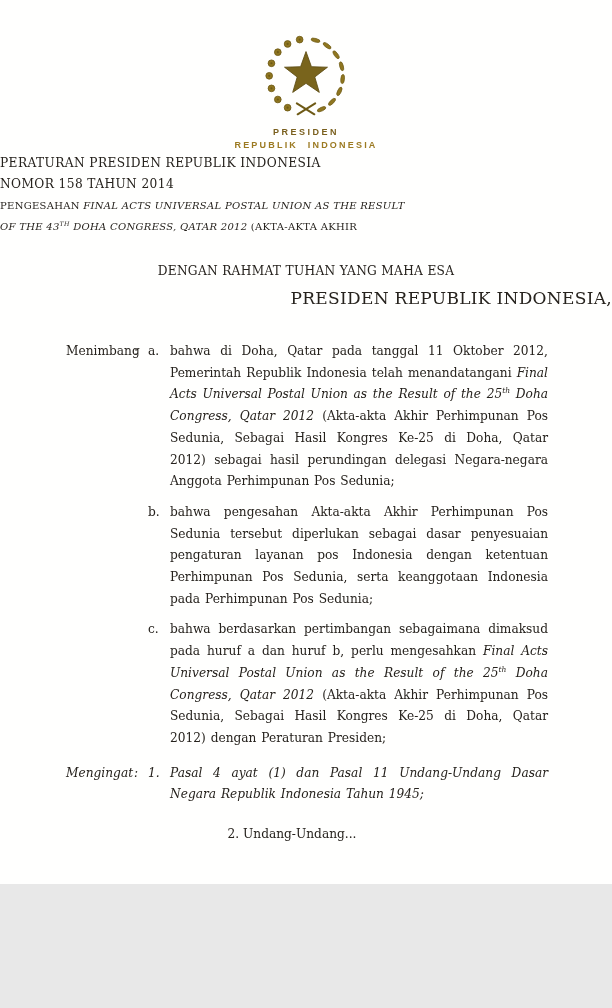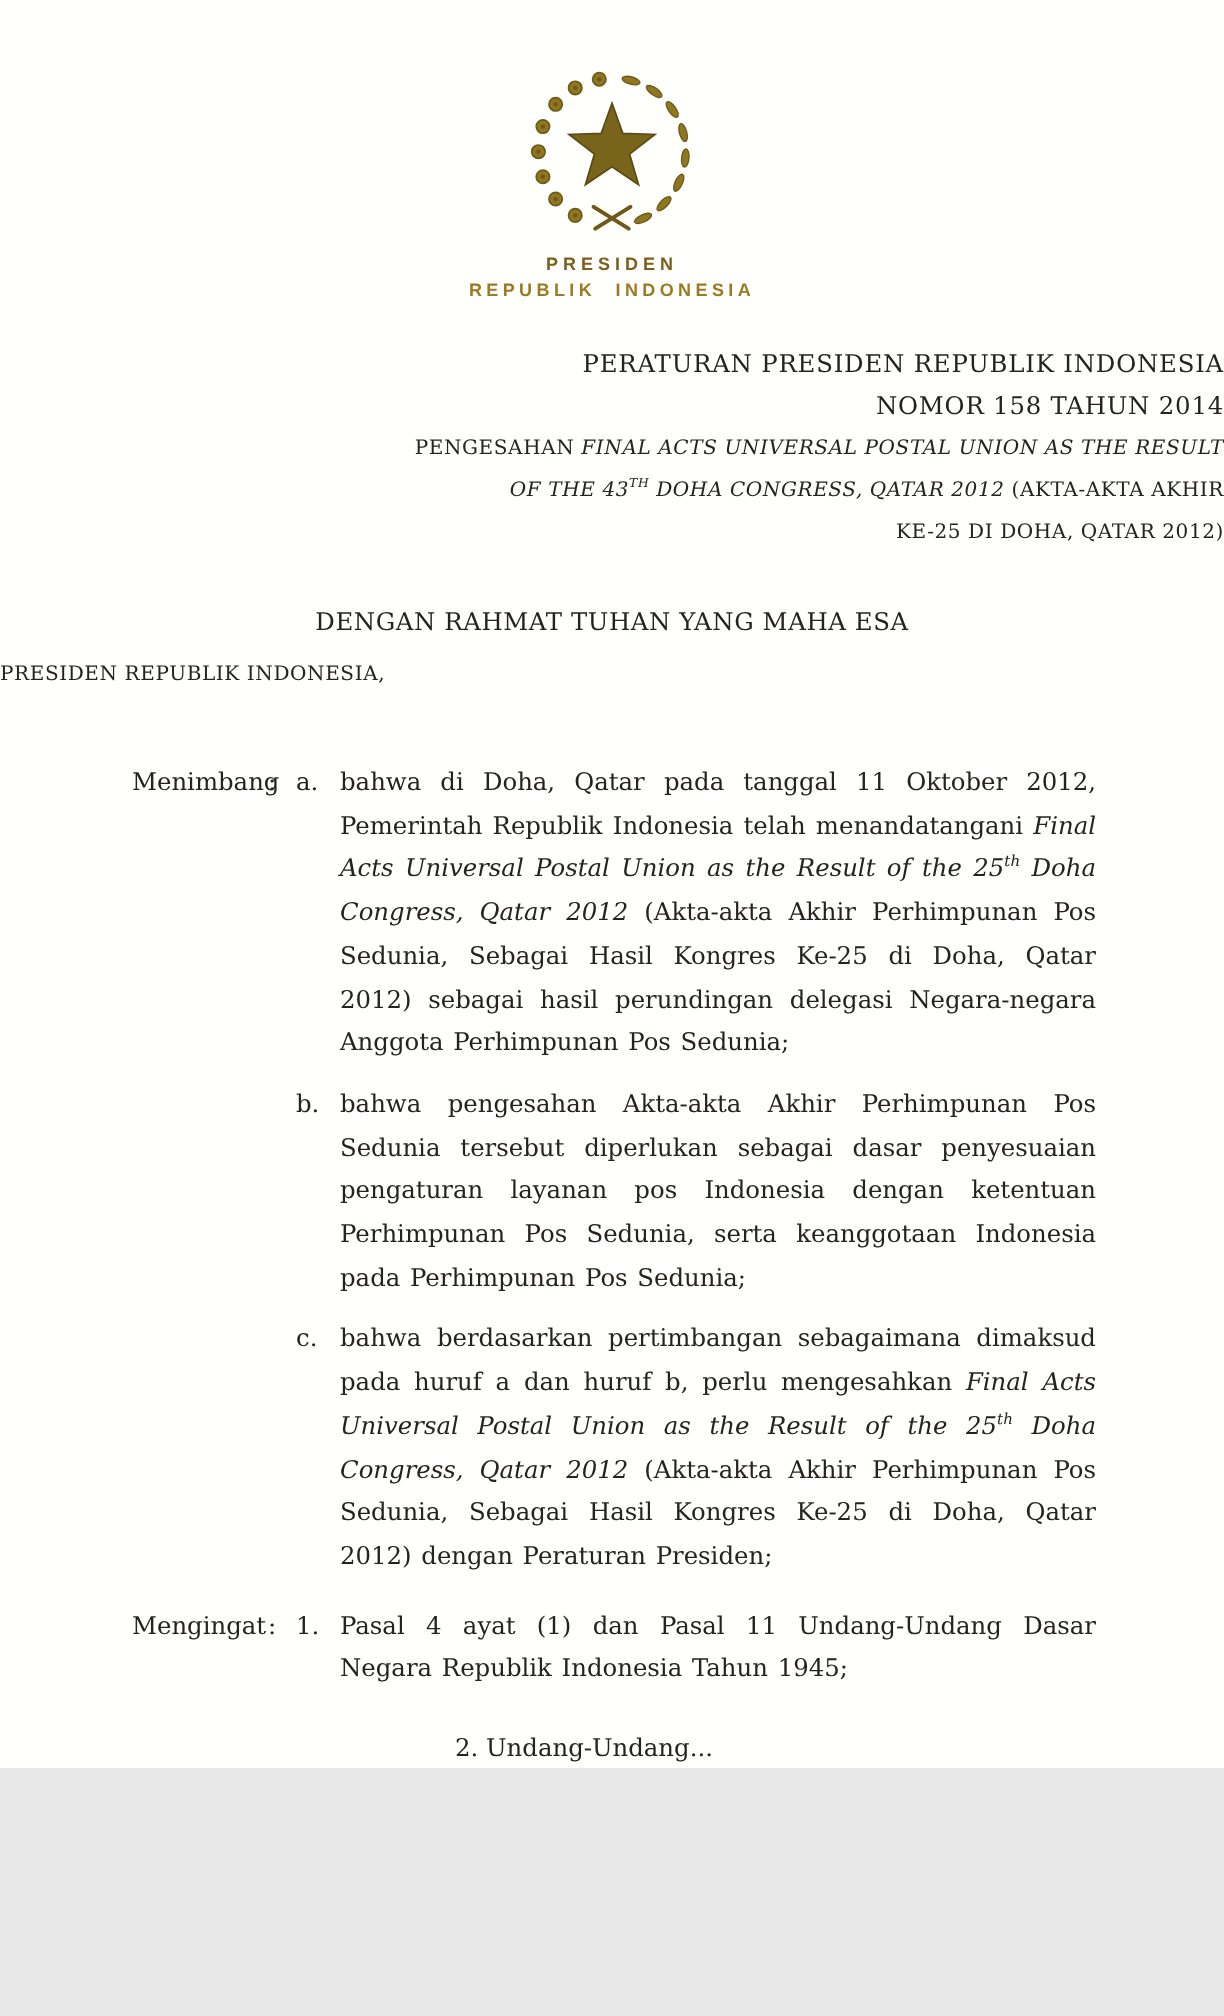--- a/index.html
+++ b/index.html
@@ -29,21 +29,21 @@
     margin-top: 3px;
     font-family: "Liberation Sans", sans-serif;
     font-weight: bold;
     font-size: 9px;
     letter-spacing: 2.2px;
     word-spacing: 5px;
     color: var(--gold2, #a5822a);
   }
 
   
-  .title-block { margin-top: 22px; text-align: right; }
+  .title-block { margin-top: 3px; text-align: left; }
   .title-line {
     font-size: 12.2px;
     line-height: 21px;
     letter-spacing: 0.4px;
     white-space: nowrap;
   }
   .subject-line {
     font-size: 10px;
     line-height: 21px;
     letter-spacing: 0.3px;
@@ -52,36 +52,36 @@
 
   .invocation {
     margin-top: 27px;
     text-align: center;
     font-size: 12.2px;
     line-height: 14px;
     letter-spacing: 0.3px;
   }
   .authority {
     margin-top: 13px;
-    text-align: left;
-    font-size: 10px;
+    text-align: right;
+    font-size: 17px;
     line-height: 14px;
     letter-spacing: 0.3px;
   }
 
   
   .clauses { margin-top: 36px; padding: 0 64px 0 66px; }
   .crow {
     display: grid;
     grid-template-columns: 68px 14px 22px 1fr;
     font-size: 12.2px;
     line-height: 21.7px;
   }
   .crow + .crow { margin-top: 9px; }
-  .crow.section-gap { margin-top: 13px; }
+  .crow.section-gap { margin-top: 13px; font-style: italic; }
   .clabel, .ccolon, .cmarker { white-space: nowrap; }
   .ctext {
     text-align: justify;
     word-spacing: 1px;
   }
   .it { font-style: italic; }
   sup { font-size: 0.62em; line-height: 0; }
 
   .catchword {
     margin-top: 21px;
@@ -138,21 +138,20 @@
     </svg>
     <div class="gold-line1">PRESIDEN</div>
     <div class="gold-line2">REPUBLIK INDONESIA</div>
   </div>
 
   <div class="title-block">
     <div class="title-line">PERATURAN PRESIDEN REPUBLIK INDONESIA</div>
     <div class="title-line">NOMOR 158 TAHUN 2014</div>
     <div class="subject-line"><span>PENGESAHAN </span><span class="it">FINAL ACTS UNIVERSAL POSTAL UNION AS THE RESULT</span></div>
     <div class="subject-line"><span class="it">OF THE 43</span><sup class="it">TH</sup><span class="it"> DOHA CONGRESS, QATAR 2012</span><span> (AKTA-AKTA AKHIR</span></div>
-    <div class="subject-line"><span>KE-25 DI DOHA, QATAR 2012)</span></div>
   </div>
 
   <div class="invocation">DENGAN RAHMAT TUHAN YANG MAHA ESA</div>
   <div class="authority">PRESIDEN REPUBLIK INDONESIA,</div>
 
   <div class="clauses">
 
     <div class="crow">
       <div class="clabel">Menimbang</div>
       <div class="ccolon">:</div>

